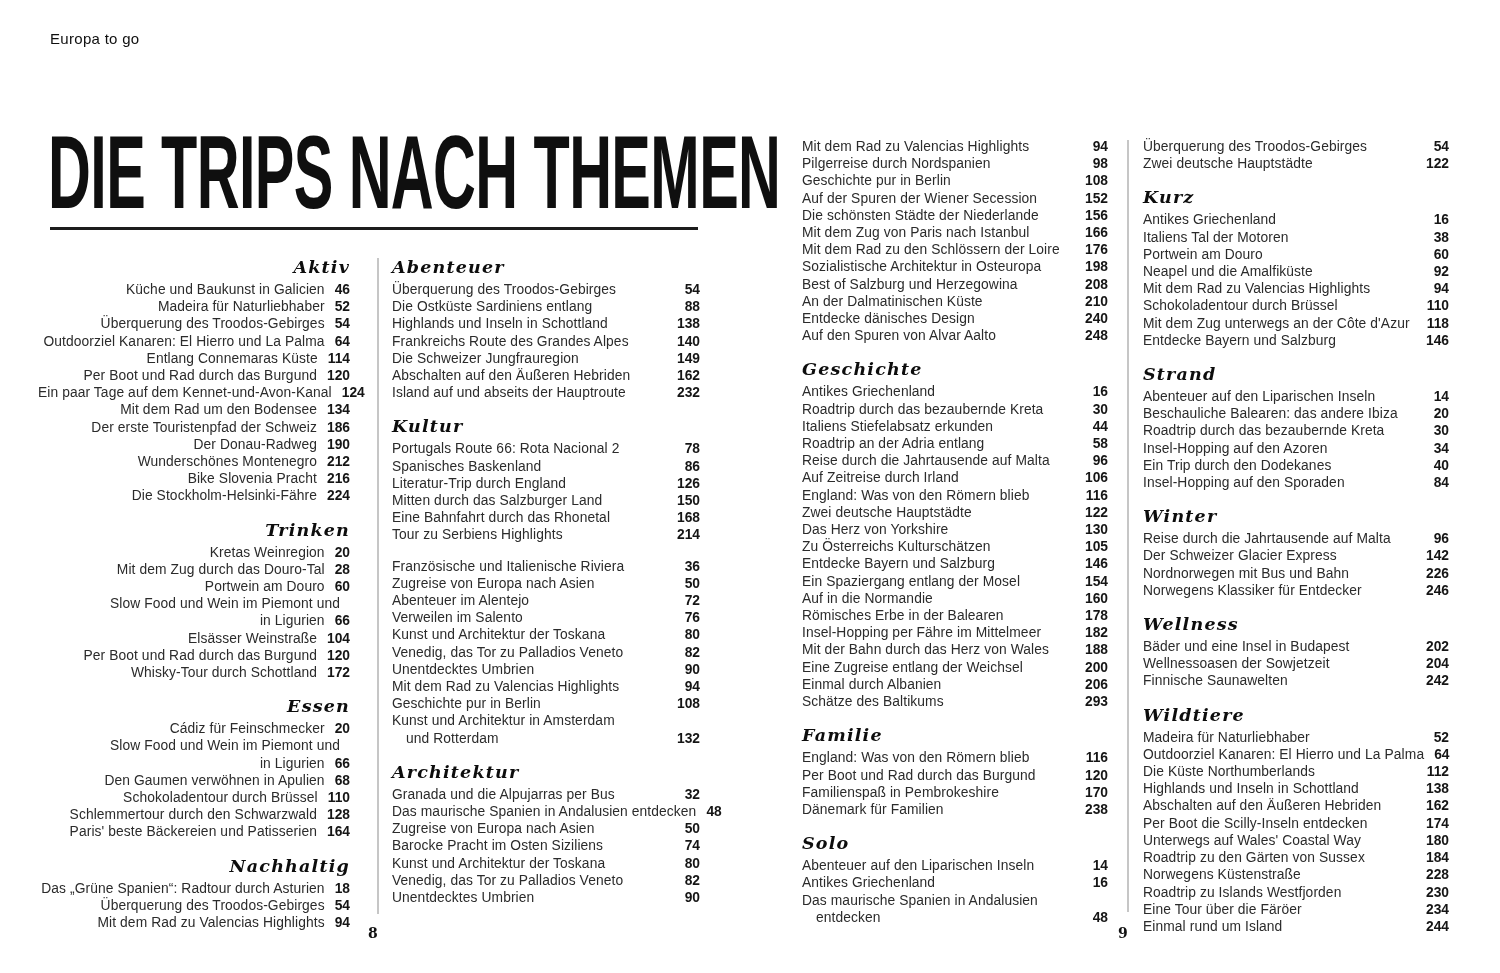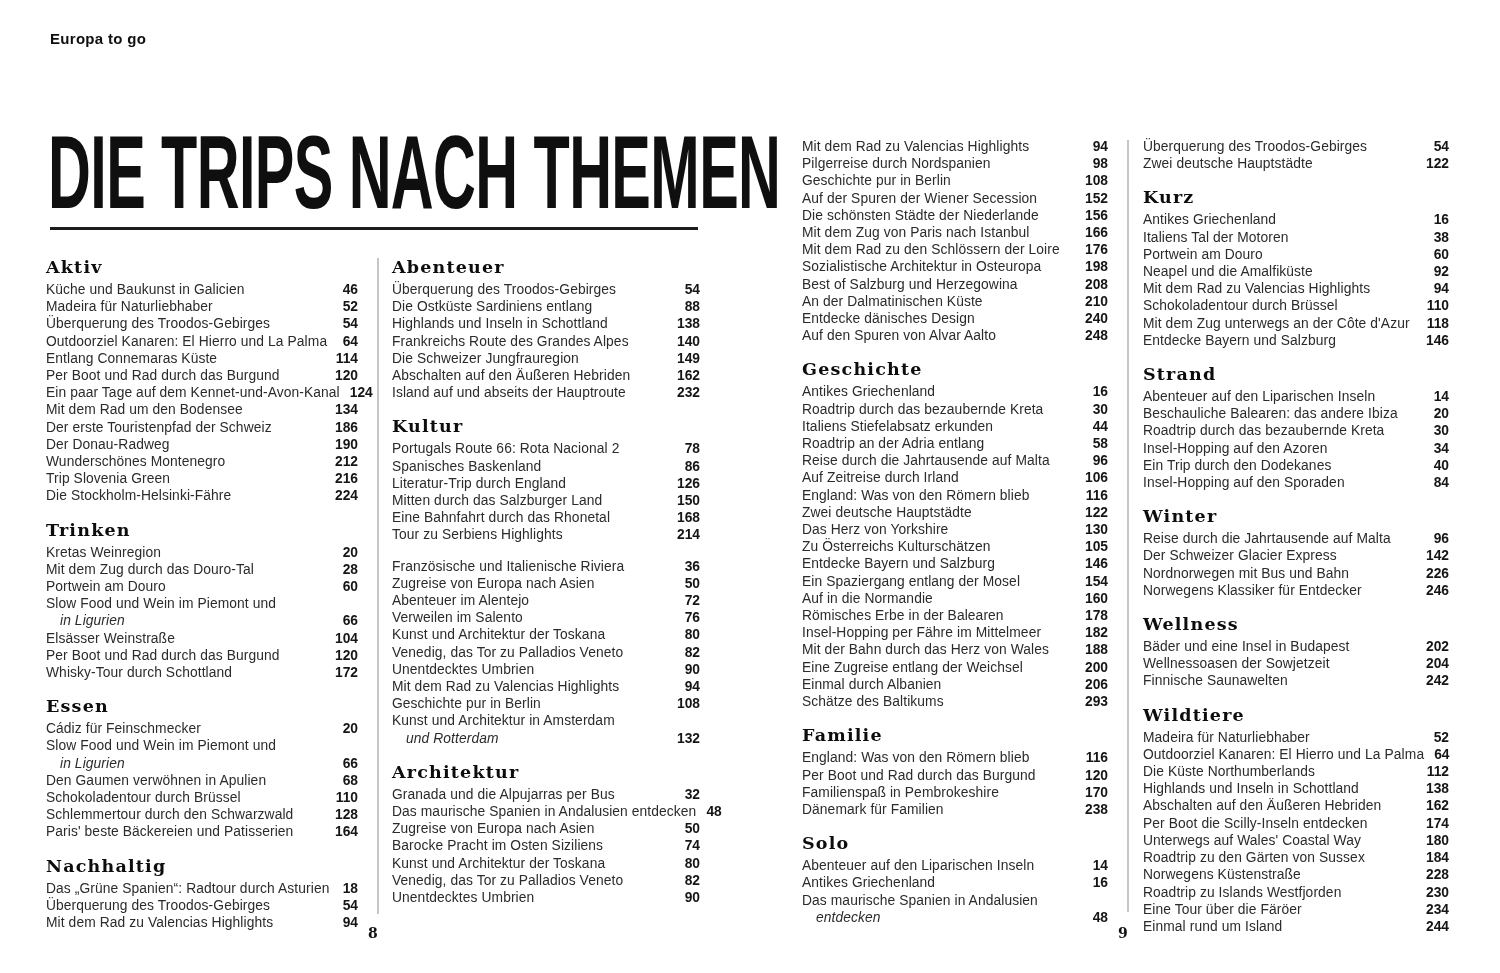--- a/index.html
+++ b/index.html
@@ -1,47 +1,47 @@
 <!DOCTYPE html>
 <html><head>
 <meta charset="utf-8">
 <style>
   html,body{margin:0;padding:0;}
   body{
     width:1500px;height:973px;position:relative;background:#ffffff;
     font-family:"Liberation Sans",sans-serif;color:#242424;overflow:hidden;
   }
   .brand{
-    position:absolute;left:50px;top:30px;font-size:15px;font-weight:bold;
+    position:absolute;left:50px;top:30px;font-size:15px;font-weight:normal;
     letter-spacing:.3px;color:#0f0f0f;
   }
   .big-title{
     position:absolute;left:48px;top:120px;font-size:104px;font-weight:bold;
     line-height:1;letter-spacing:-1px;white-space:nowrap;color:#0f0f0f;
     transform:scaleX(0.57);transform-origin:left top;
   }
   .rule{
     position:absolute;left:50px;top:227px;width:648px;height:3px;background:#1c1c1c;
   }
   .col{position:absolute;}
-  #col1{left:46px;top:256px;width:312px;}
+  #col1{left:38px;top:256px;width:312px;text-align:right;}
   #col2{left:392px;top:256px;width:308px;}
   #col3{left:802px;top:138px;width:306px;}
   #col4{left:1143px;top:138px;width:306px;}
   .divider{position:absolute;width:2px;background:#c6c6c6;}
   #divider1{left:377px;top:258px;height:656px;}
   #divider2{left:1127px;top:140px;height:772px;}
   .toc-section{margin-bottom:14px;}
   .sec-heading{
     font-family:"DejaVu Serif",serif;font-weight:bold;font-size:17.5px;
-    line-height:22px;letter-spacing:1.2px;margin-bottom:3px;color:#0d0d0d;
+    line-height:22px;letter-spacing:1.2px;margin-bottom:3px;color:#0d0d0d;font-style:italic;
   }
   .row{display:flex;align-items:baseline;font-size:13.8px;line-height:17.2px;color:#2b2b2b;}
   .row .label{flex:1 1 auto;padding-right:10px;white-space:nowrap;letter-spacing:.1px;}
-  .row .label.indent{padding-left:14px;font-style:italic;}
+  .row .label.indent{padding-left:14px;}
   .row .num{font-weight:bold;white-space:nowrap;color:#151515;}
   .page-num{
     position:absolute;top:925px;font-family:"DejaVu Serif",serif;
     font-weight:bold;font-size:14px;color:#111;
   }
   #pageNumLeft{left:368px;}
   #pageNumRight{left:1118px;}
 </style>
 </head>
 <body>
@@ -91,21 +91,21 @@
       </div>
       <div class="row">
         <span class="label">Der Donau-Radweg</span>
         <span class="num">190</span>
       </div>
       <div class="row">
         <span class="label">Wunderschönes Montenegro</span>
         <span class="num">212</span>
       </div>
       <div class="row">
-        <span class="label">Trip Slovenia Green</span>
+        <span class="label">Bike Slovenia Pracht</span>
         <span class="num">216</span>
       </div>
       <div class="row">
         <span class="label">Die Stockholm-Helsinki-Fähre</span>
         <span class="num">224</span>
       </div>
     </div>
     <div class="toc-section">
       <div class="sec-heading">Trinken</div>
       <div class="row">

